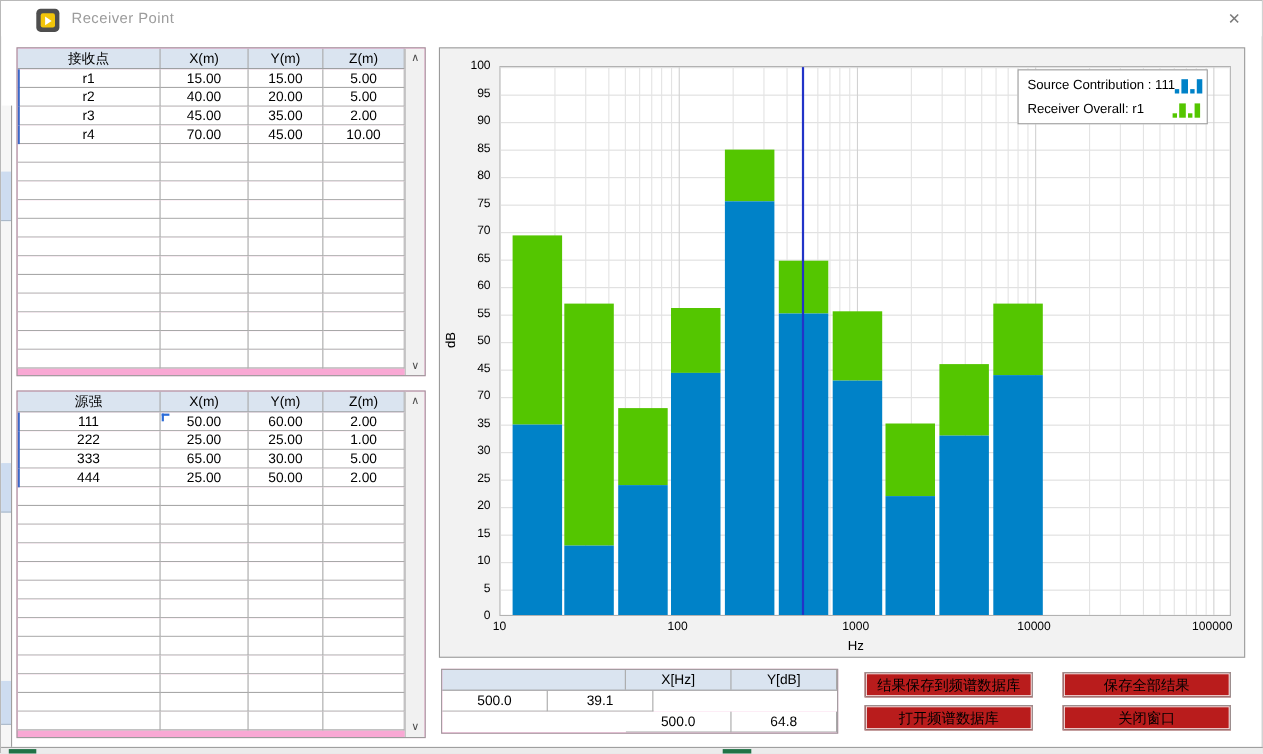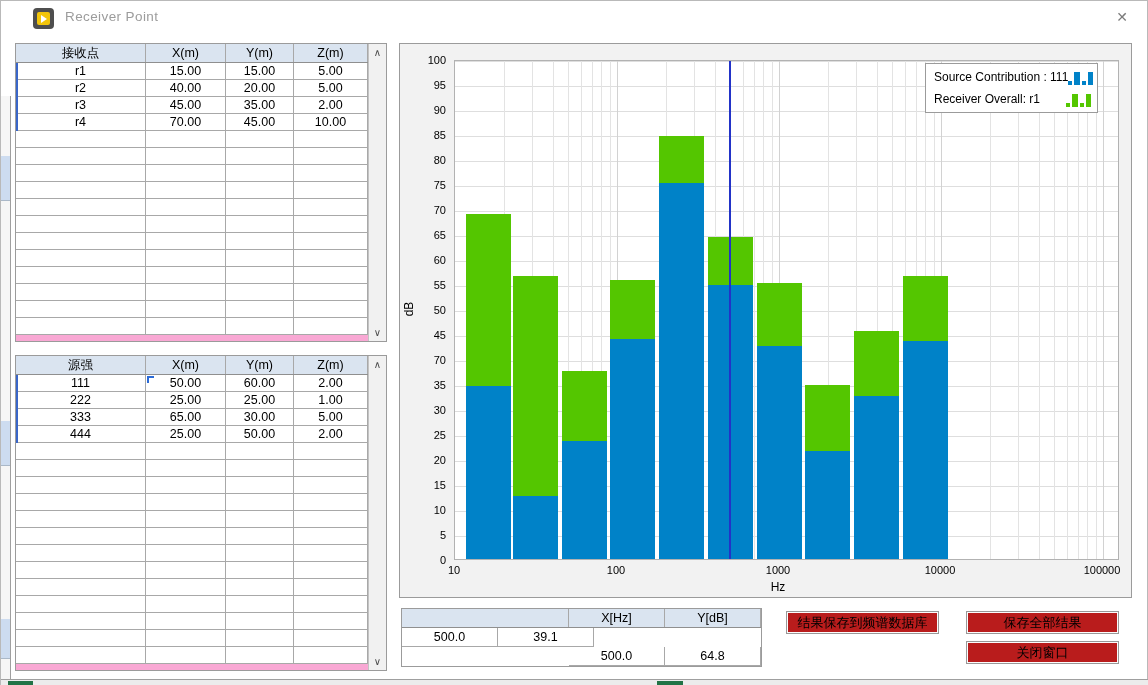--- a/index.html
+++ b/index.html
@@ -477,15 +477,16 @@
       </div>
       <div class="lv-row">
         <div class="lv-cell lbl" style="width: 167px; margin-top: 36px;">Overall: r1</div>
         <div class="lv-cell" style="width: 96px;">500.0</div>
         <div class="lv-cell" style="width: 96px;">64.8</div>
       </div>
     </div>
 
   <div class="btn" id="btn-save-db">结果保存到频谱数据库</div>
   <div class="btn" id="btn-save-all">保存全部结果</div>
+  <div class="btn" id="btn-open-db">打开频谱数据库</div>
   <div class="btn" id="btn-close">关闭窗口</div>
 
 </div>
 
 </body></html>

